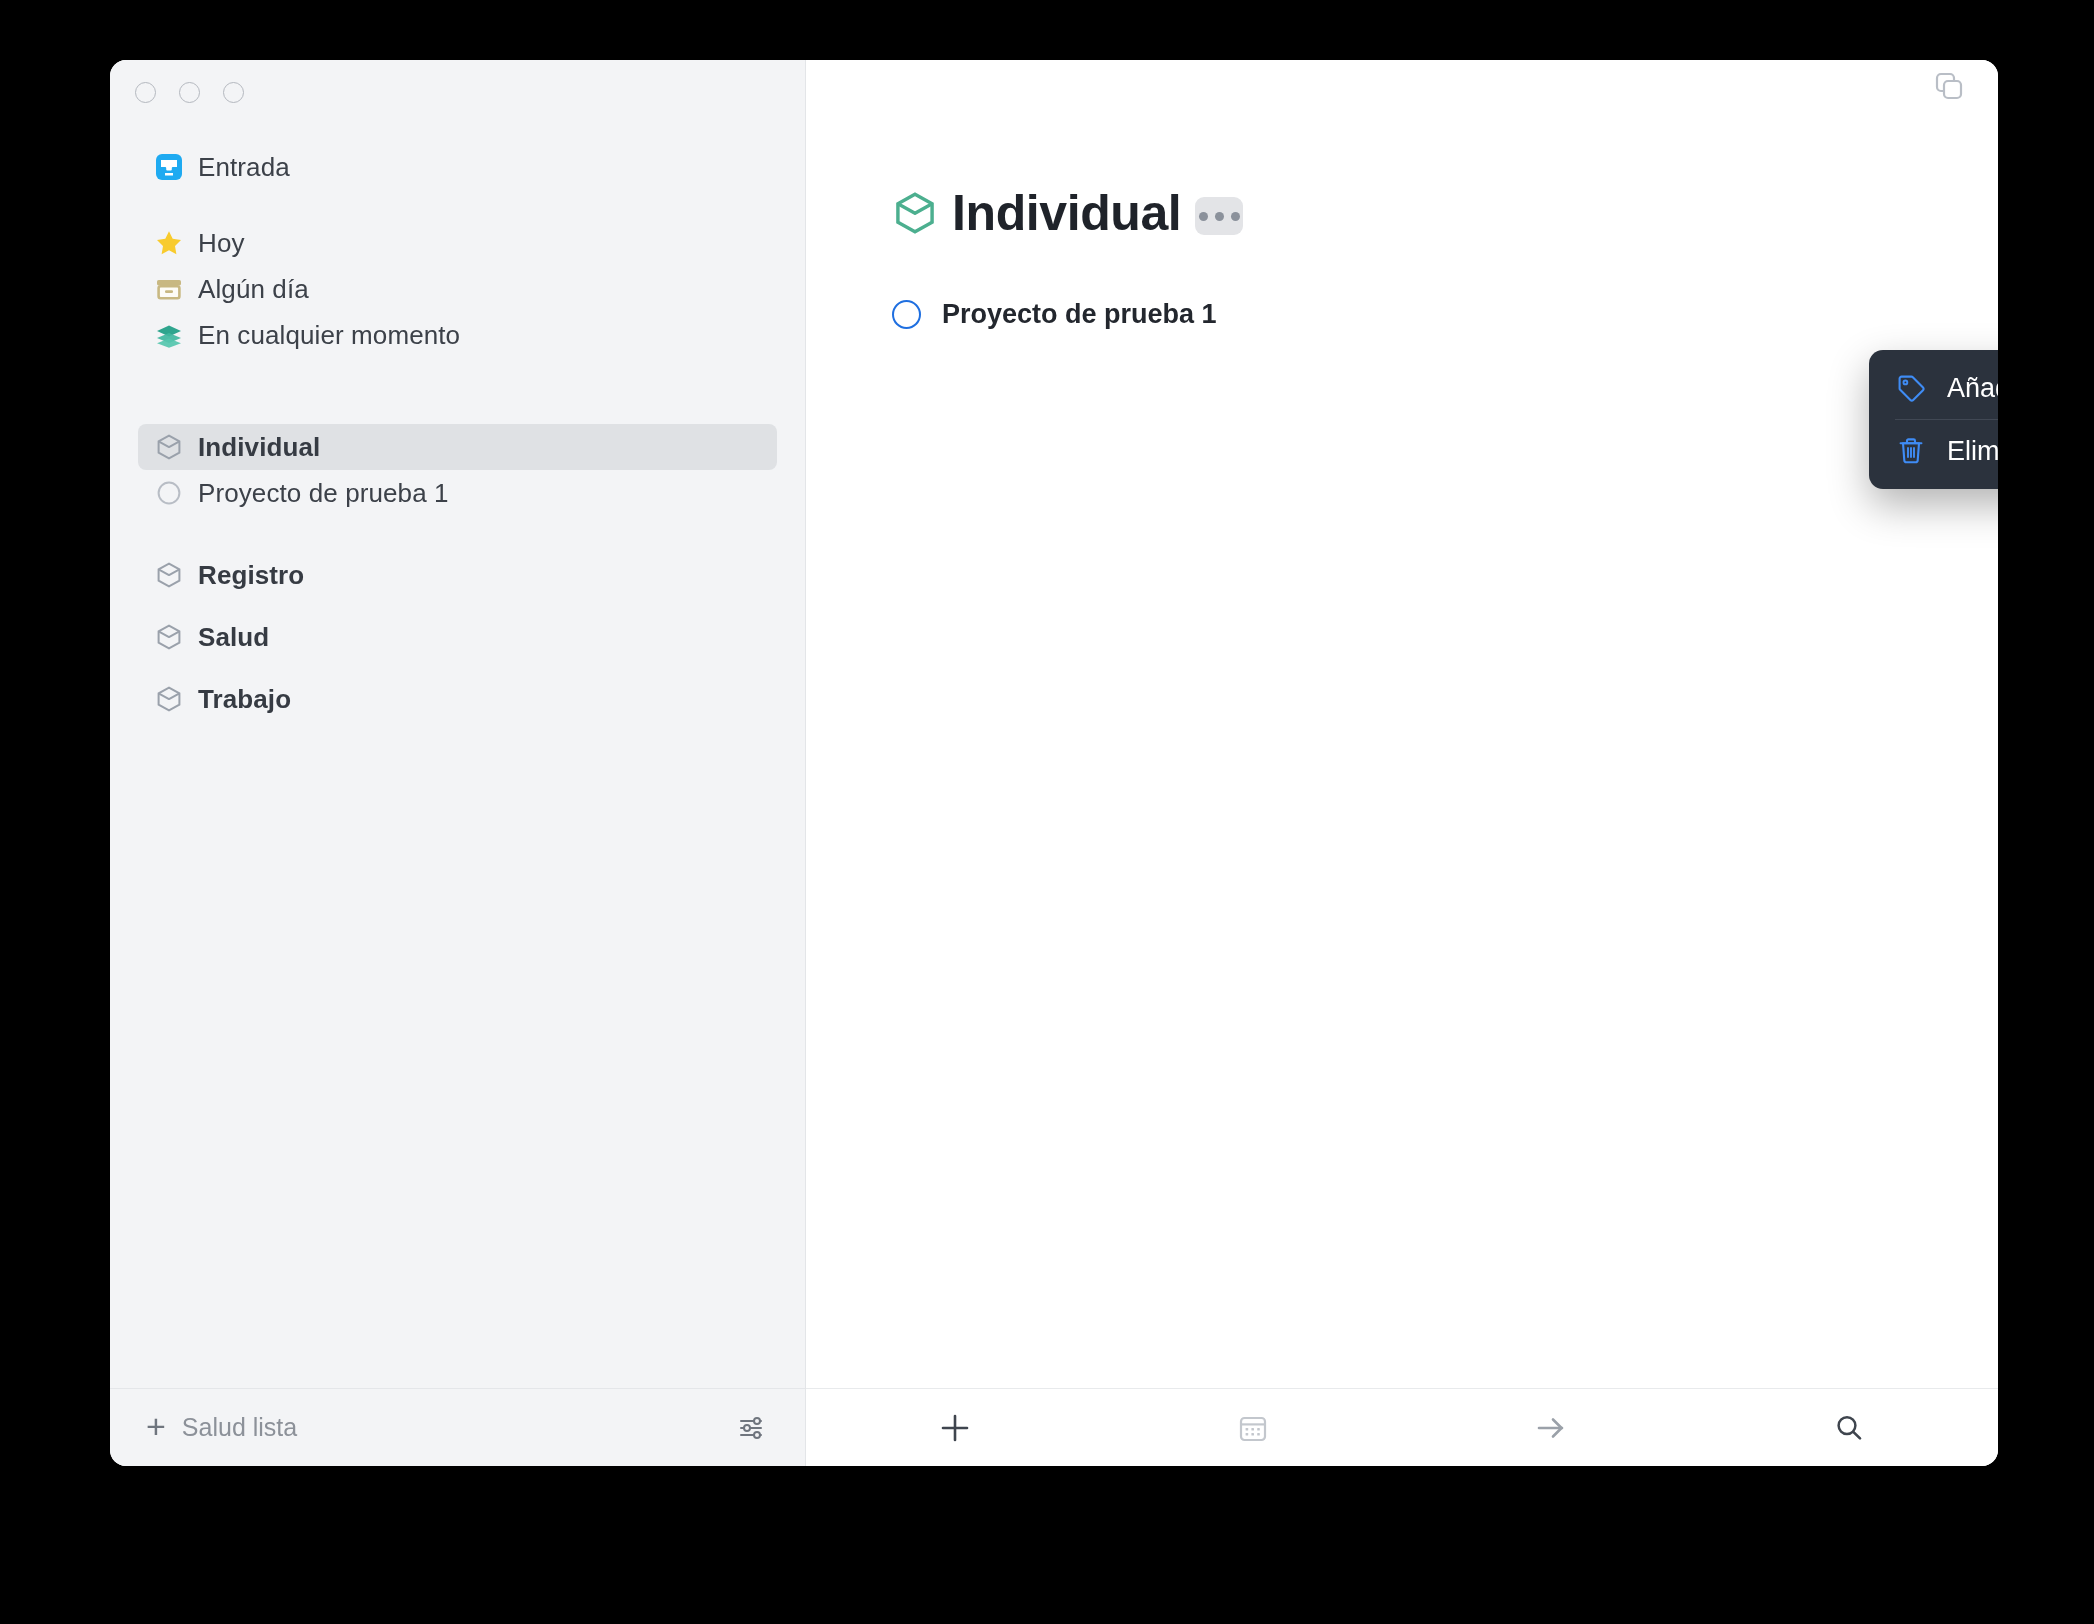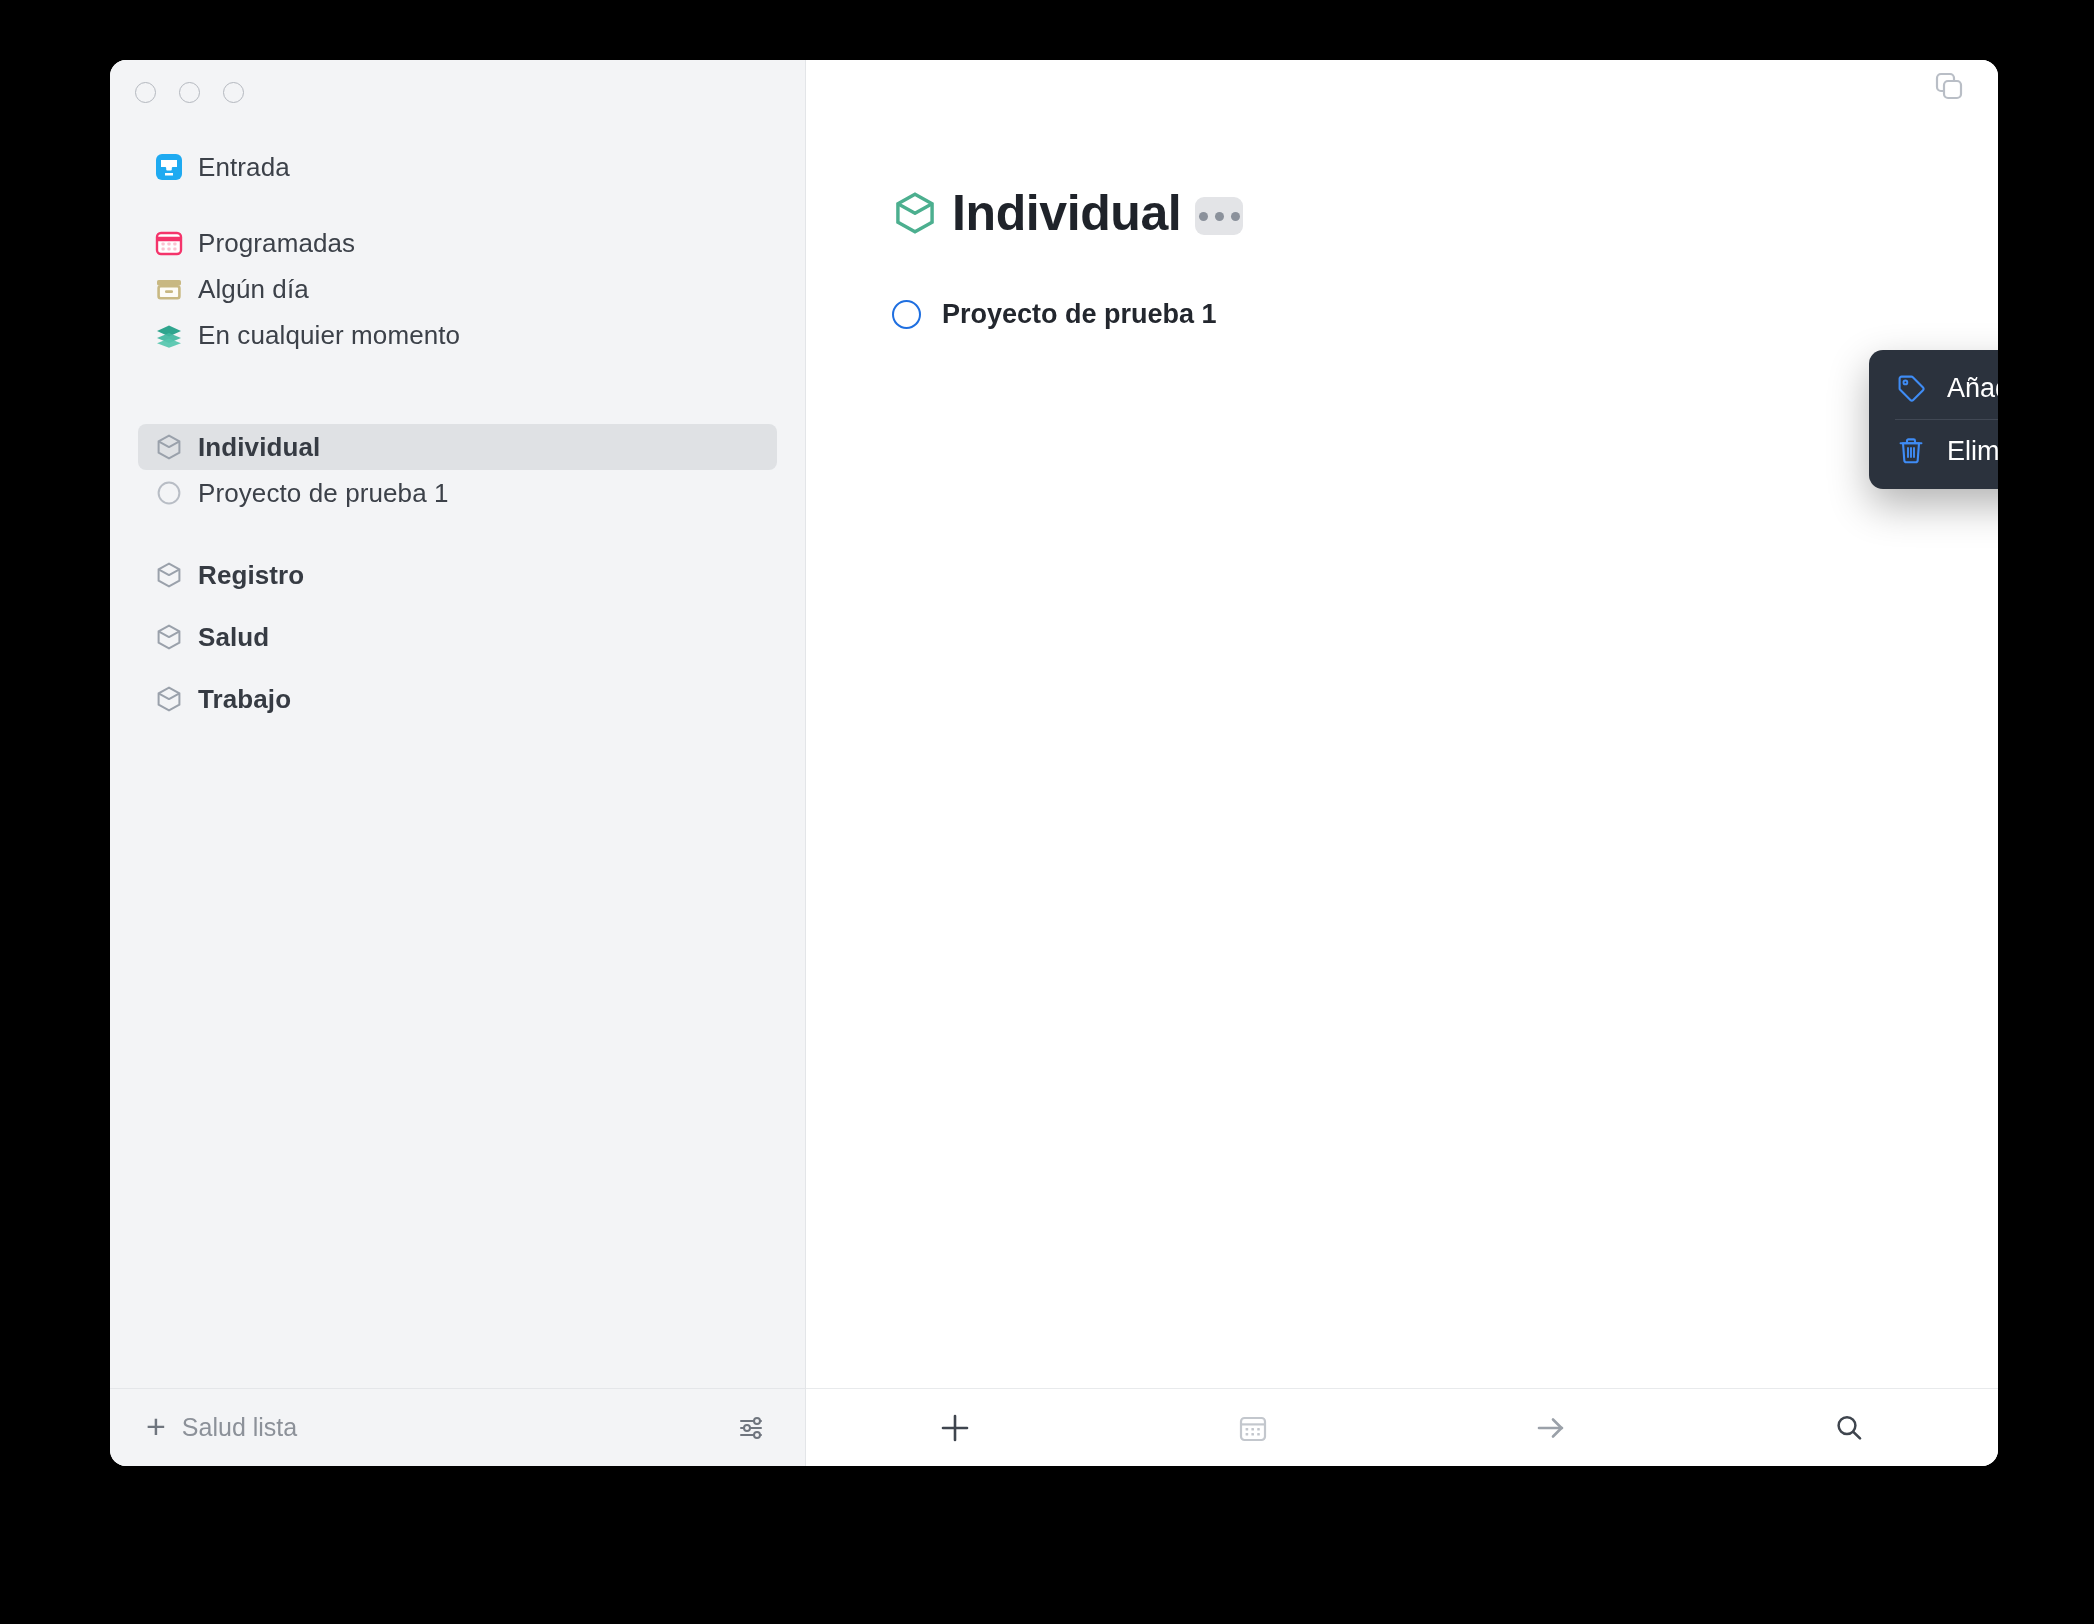--- a/index.html
+++ b/index.html
@@ -263,38 +263,29 @@
             <rect x="2" y="2" width="26" height="26" rx="6" fill="#1eaaf1"></rect>
             <path d="M7 8 h16 v7 h-4.2 a1 1 0 0 0 -1 1 v1.6 a1 1 0 0 1 -1 1 h-3.6 a1 1 0 0 1 -1 -1 v-1.6 a1 1 0 0 0 -1 -1 H7 z" fill="#ffffff"></path>
             <path d="M11 21 h8 v2.6 h-8 z" fill="#ffffff"></path>
           </svg>
         </span>
         <span class="nav-label">Entrada</span>
       </div>
 
       <div class="gap-md"></div>
 
-
       <div class="nav-item">
         <span class="nav-icon">
           <svg width="30" height="30" viewBox="0 0 30 30">
-            <rect x="3" y="5" width="24" height="21" rx="4" fill="#ffffff" stroke="#f4346b" stroke-width="2.4"></rect>
-            <path d="M3.6 11 h22.8" stroke="#f4346b" stroke-width="4.4"></path>
-            <g fill="#fbc3d2">
-              <rect x="7.5" y="14.5" width="3.2" height="3" rx="0.8"></rect>
-              <rect x="13.4" y="14.5" width="3.2" height="3" rx="0.8"></rect>
-              <rect x="19.3" y="14.5" width="3.2" height="3" rx="0.8"></rect>
-              <rect x="7.5" y="19.6" width="3.2" height="3" rx="0.8"></rect>
-              <rect x="13.4" y="19.6" width="3.2" height="3" rx="0.8"></rect>
-              <rect x="19.3" y="19.6" width="3.2" height="3" rx="0.8"></rect>
-            </g>
-          </svg>
-        </span>
-        <span class="nav-label">Programadas</span>
-      </div>
+            <path d="M15 3.2 l3.7 7.6 8.3 1.2 -6 5.9 1.4 8.3 -7.4 -3.9 -7.4 3.9 1.4 -8.3 -6 -5.9 8.3 -1.2 z" fill="#f8cb2e"></path>
+          </svg>
+        </span>
+        <span class="nav-label">Hoy</span>
+      </div>
+
 
       <div class="nav-item">
         <span class="nav-icon">
           <svg width="30" height="30" viewBox="0 0 30 30">
             <rect x="3" y="6" width="24" height="5.4" rx="1.6" fill="#c8b882"></rect>
             <rect x="4.6" y="12.2" width="20.8" height="12" rx="2" fill="#fdfcf7" stroke="#c8b882" stroke-width="2.6"></rect>
             <rect x="11" y="16.3" width="8" height="2.6" rx="1.2" fill="#c8b882"></rect>
           </svg>
         </span>
         <span class="nav-label">Algún día</span>

